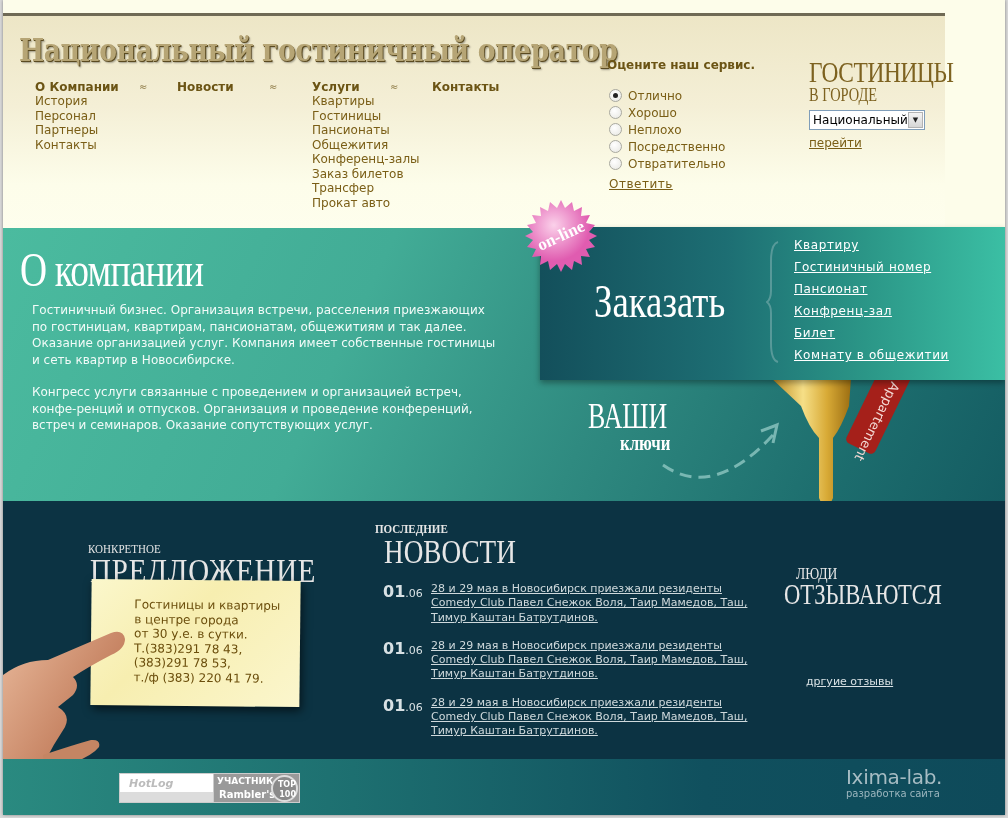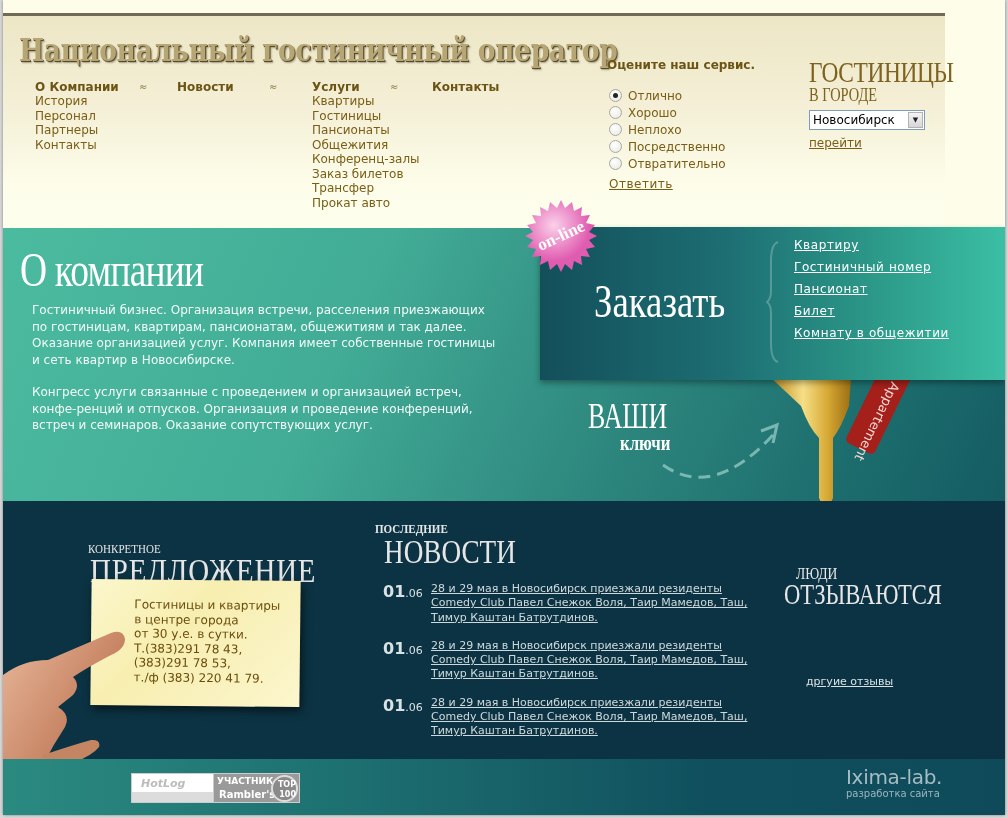--- a/index.html
+++ b/index.html
@@ -68,21 +68,21 @@
 .news-date .m{font-size:11px}
 .news-link{font-size:11px;line-height:14.3px;color:#cfd9dc;width:320px;display:block}
 .rev-h1{position:absolute;left:793px;top:564px;font-family:"Liberation Serif","DejaVu Serif",serif;color:#e6e6e6;font-size:17px;transform:scaleX(.8);transform-origin:left top;white-space:nowrap}
 .rev-h2{position:absolute;left:781px;top:578px;font-family:"Liberation Serif","DejaVu Serif",serif;color:#e6e6e6;font-size:29px;transform:scaleX(.78);transform-origin:left top;white-space:nowrap}
 .rev-text{position:absolute;left:803px;top:612px;width:200px;font-size:11px;font-style:italic;line-height:14px;color:#d9e2e5}
 .rev-author{font-weight:bold;display:block}
 .rev-more{position:absolute;left:803px;top:675px;font-size:11px;color:#d9e2e5}
 
 .footer{position:absolute;left:0;top:759px;width:1002px;height:56px;background:linear-gradient(90deg,#2a8a80 0%,#1d6f70 35%,#10505e 70%,#0e4a5a 100%)}
 .counter{position:absolute;top:773px;height:30px;border:1px solid #ccc;font-family:"DejaVu Sans",sans-serif}
-.hotlog{left:128px;width:98px;background:linear-gradient(#fff 0%,#fff 65%,#dcdcdc 65%)}
+.hotlog{left:116px;width:98px;background:linear-gradient(#fff 0%,#fff 65%,#dcdcdc 65%)}
 .hotlog span{position:absolute;left:9px;top:3px;font-size:11px;font-weight:bold;color:#bbb;font-style:italic}
 .rambler{left:210px;width:87px;background:#9a9a9a;color:#fff}
 .rambler .t1{position:absolute;left:3px;top:2px;font-size:9px;font-weight:bold}
 .rambler .t2{position:absolute;left:5px;top:15px;font-size:10px;font-weight:bold}
 .rambler .circ{position:absolute;right:1px;top:1px;width:27px;height:27px;border-radius:50%;background:#8a8a8a;border:2px solid #ddd;font-size:8px;font-weight:bold;line-height:10px;text-align:right;padding-top:3px}
 .dev{position:absolute;left:843px;top:766px;color:#9bb5bd}
 .dev-logo{font-size:20px;letter-spacing:-.3px;display:block;line-height:22px;color:#a6bcc3}
 .dev-sub{font-size:10px;display:block;color:#9bb5bd}
 </style>
 </head>
@@ -145,21 +145,21 @@
           <span class="radio"></span>
           <span class="poll-label">Отвратительно</span>
         </div>
       <a href="#" class="poll-submit">Ответить</a>
     </div>
 
     <div class="hotels">
       <span class="hotels-title">ГОСТИНИЦЫ</span>
       <span class="hotels-sub">В ГОРОДЕ</span>
       <div class="city-select">
-        <span>Новосибирск</span>
+        <span>Национальный</span>
         <span class="arrow">▼</span>
       </div>
       <a href="#" class="city-go">перейти</a>
     </div>
   </div>
 
   <div class="about">
     <div class="about-title">О компании</div>
     <div class="about-text">
       <p>Гостиничный бизнес. Организация встречи, расселения приезжающих по гостиницам, квартирам, пансионатам, общежитиям и так далее. Оказание организацией услуг. Компания имеет собственные гостиницы и сеть квартир в Новосибирске.</p>
@@ -191,20 +191,21 @@
 
   <div class="order">
     <div class="order-title">Заказать</div>
     <svg class="brace" viewBox="0 0 14 122">
       <path d="M12 1 Q5 3 5 20 L5 50 Q5 58 1 61 Q5 64 5 72 L5 102 Q5 119 12 121" fill="none" stroke="#6fa7a6" stroke-width="2" opacity=".7"></path>
     </svg>
     <div class="order-links">
       <a href="#">Квартиру</a>
       <a href="#">Гостиничный номер</a>
       <a href="#">Пансионат</a>
+      <a href="#">Конфренц-зал</a>
       <a href="#">Билет</a>
       <a href="#">Комнату в общежитии</a>
     </div>
   </div>
   <svg class="badge" viewBox="0 0 76 76">
     <defs>
         <radialGradient id="pink" cx=".4" cy=".35">
           <stop offset="0" stop-color="#fbd1ea"></stop>
           <stop offset="1" stop-color="#e05cb0"></stop>
         </radialGradient>

